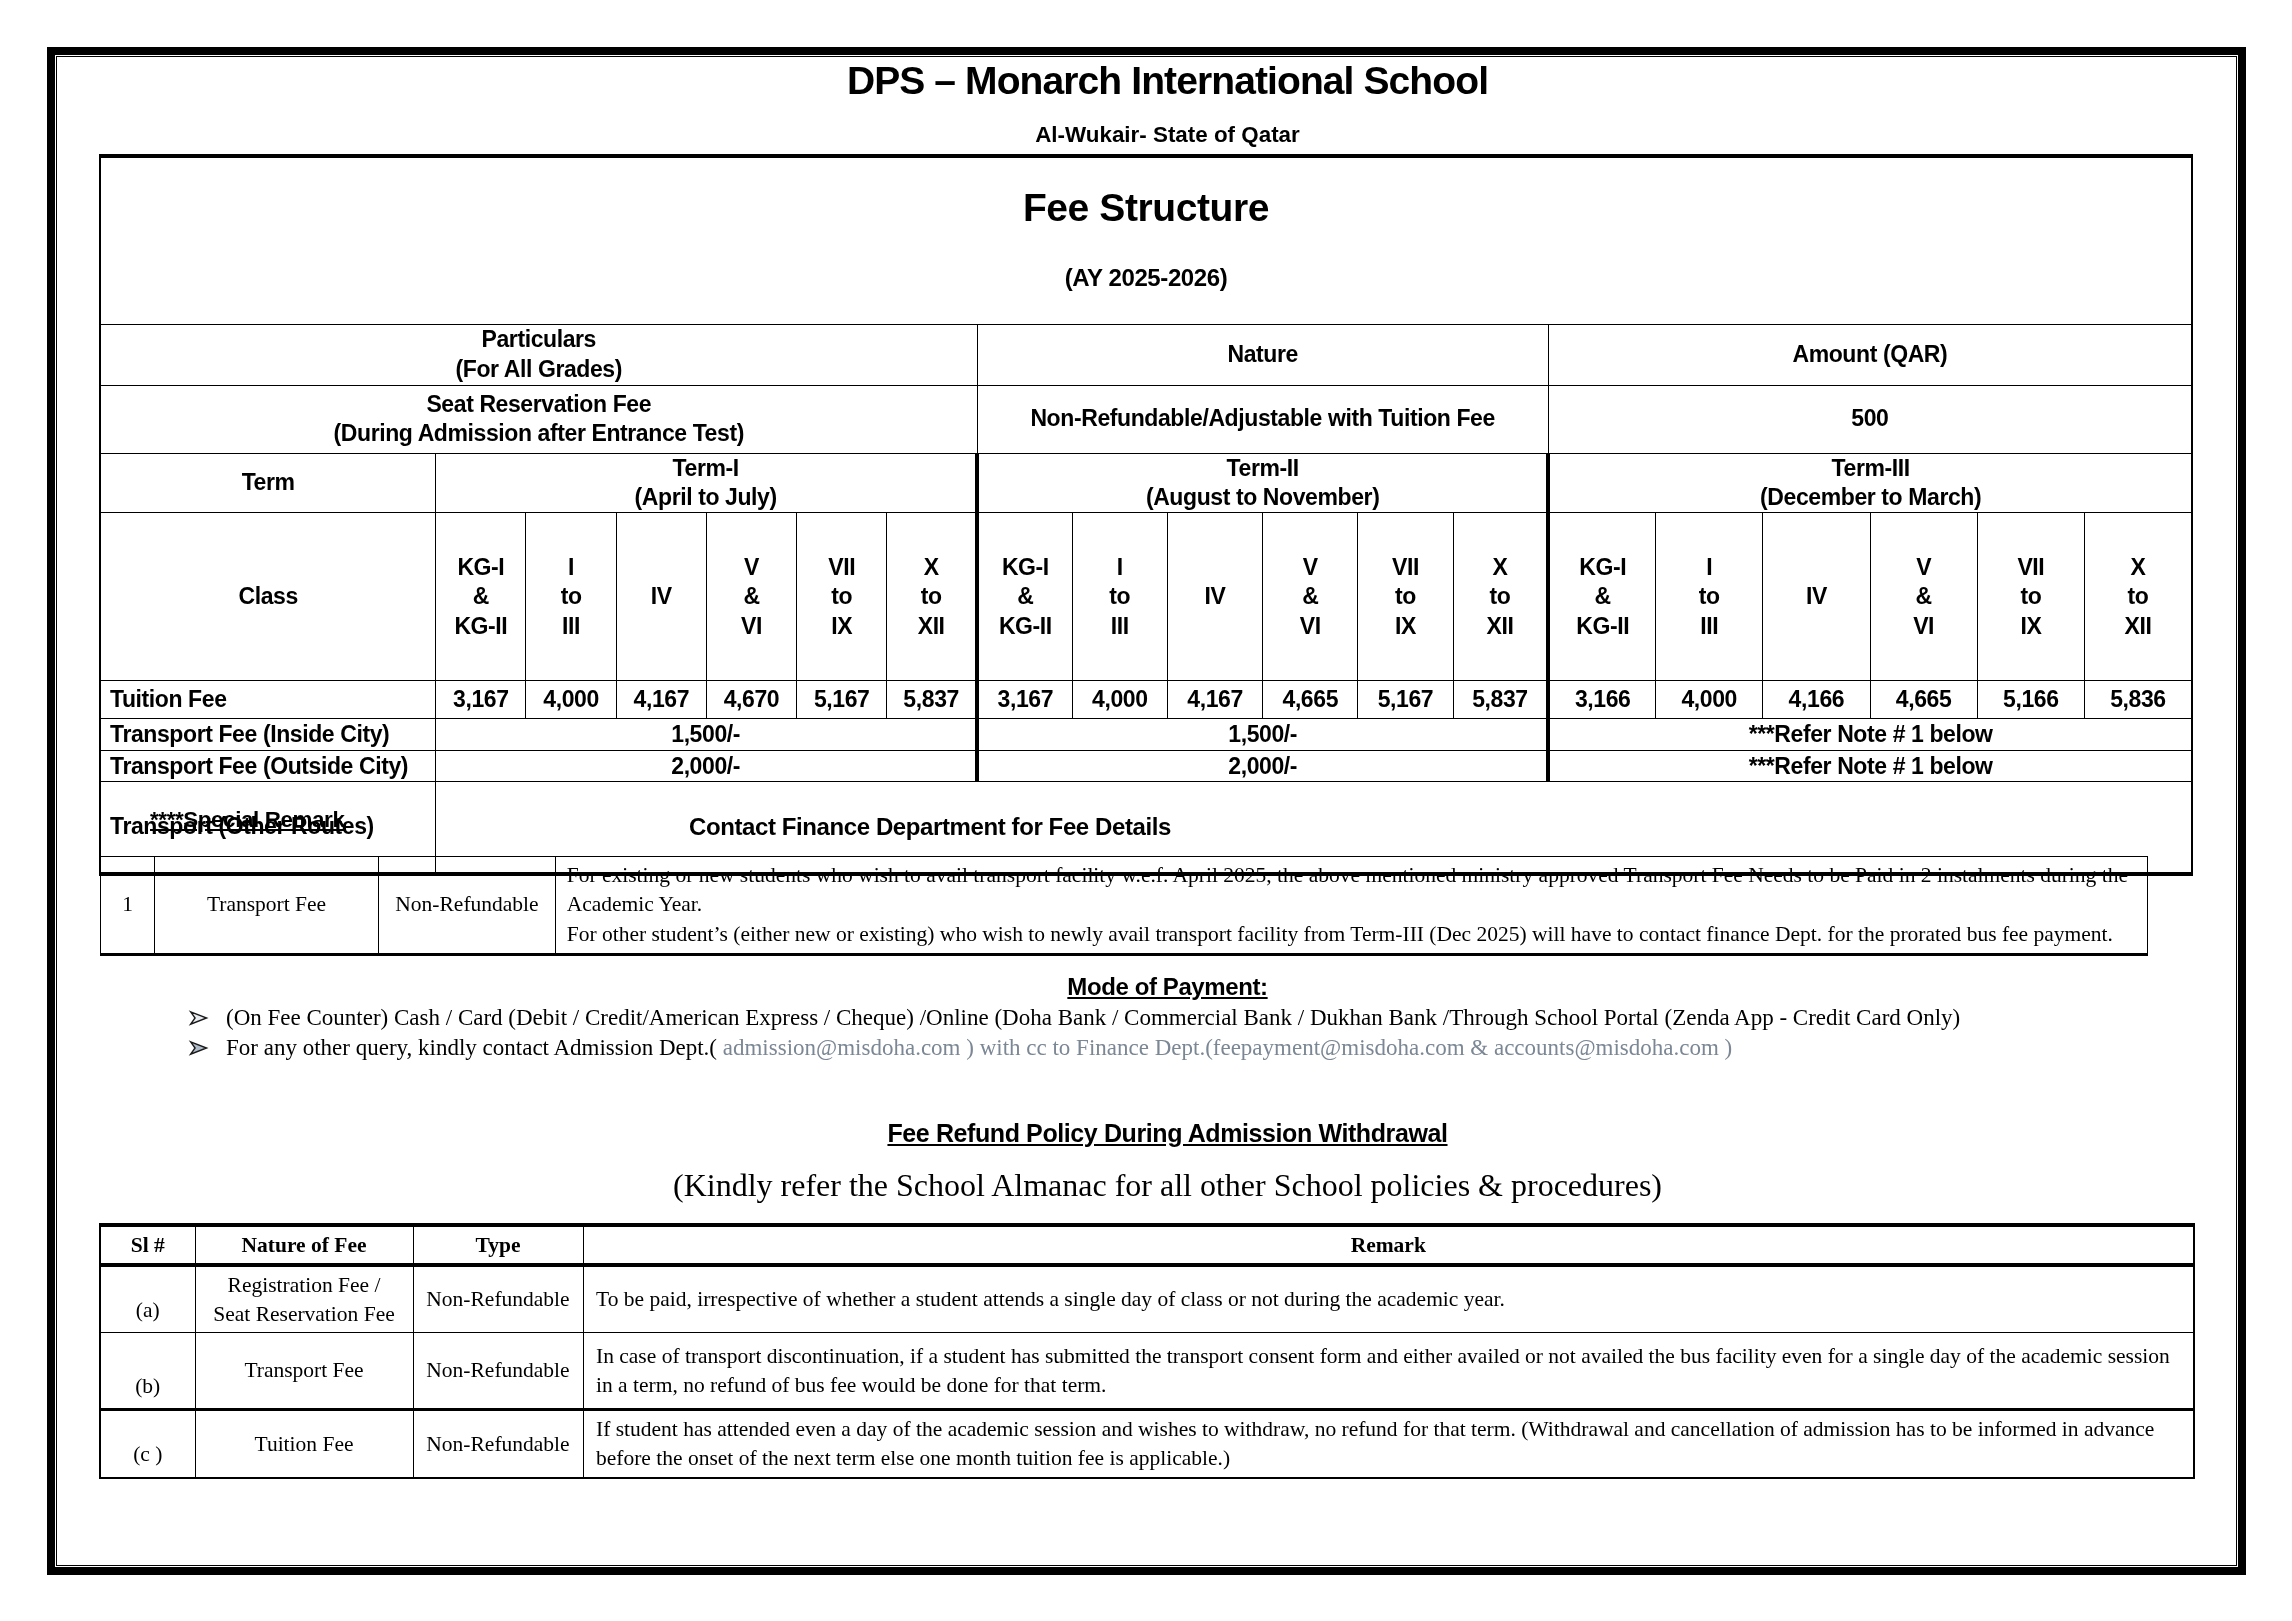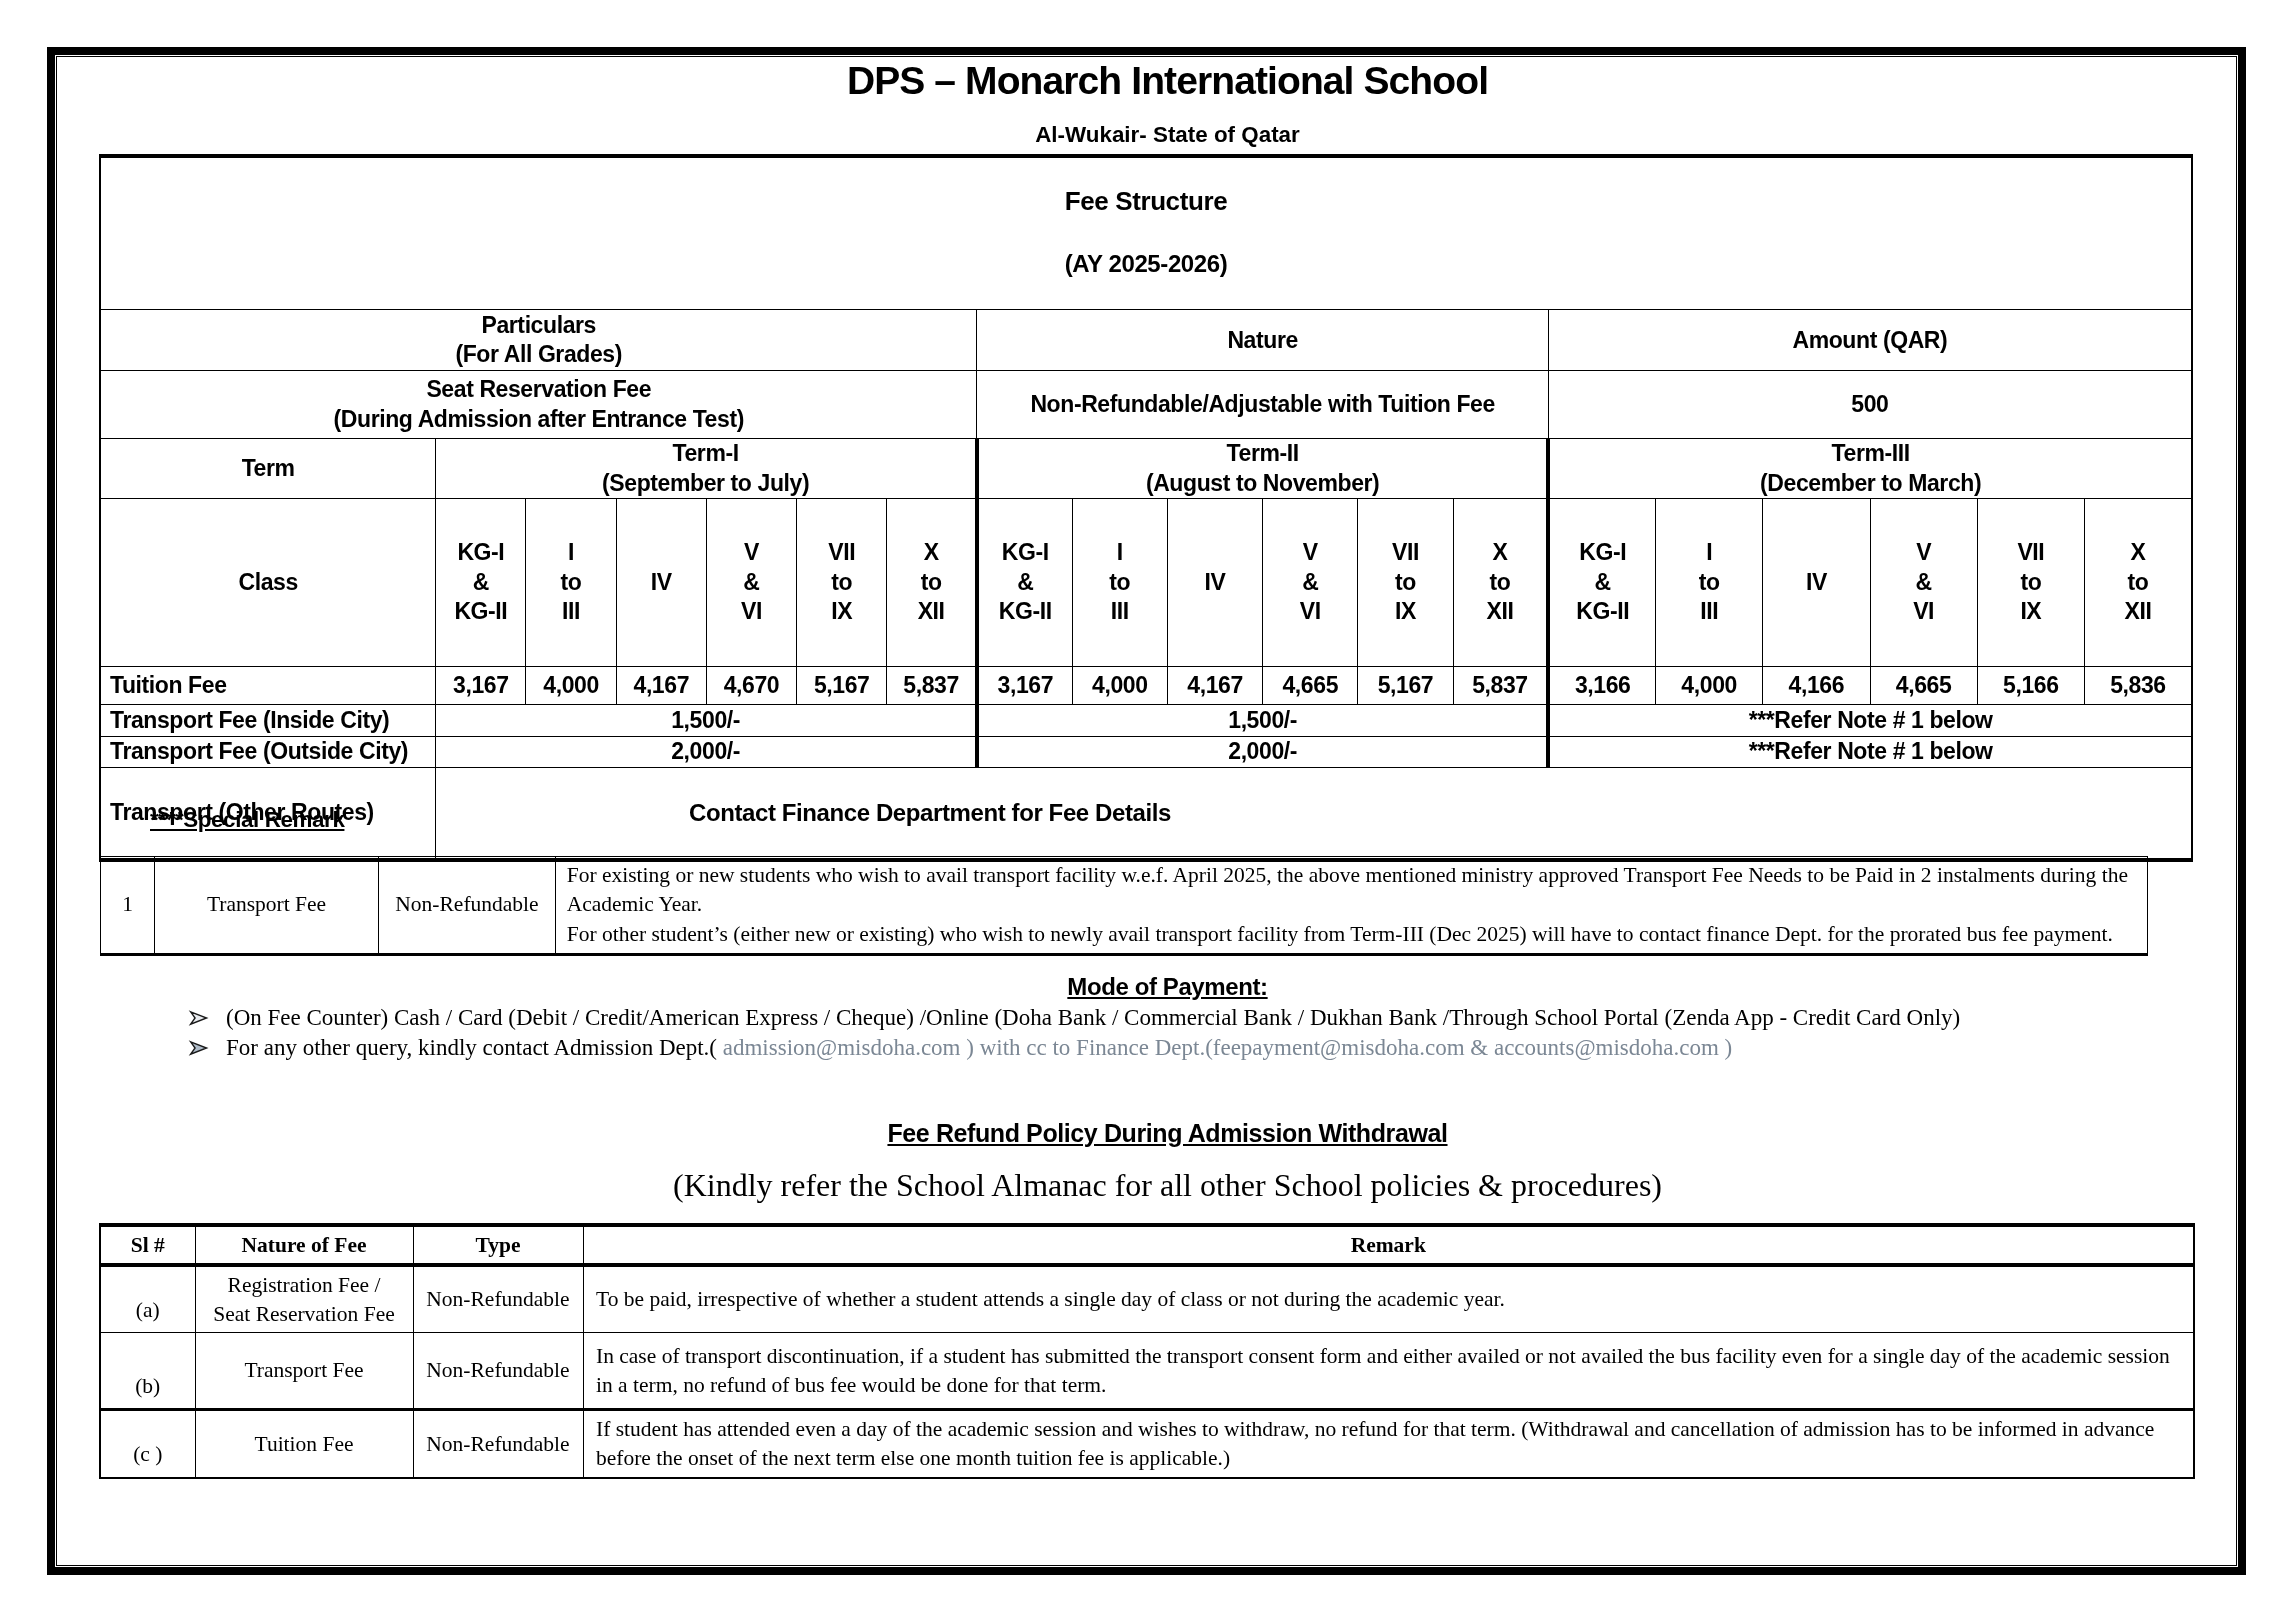--- a/index.html
+++ b/index.html
@@ -17,21 +17,21 @@
   #main-table{position:absolute;left:99px;top:154px;border-collapse:collapse;table-layout:fixed;
               width:2094px;}
   #main-table td{border:1.8px solid #000;padding:0 5.4px;text-align:center;vertical-align:middle;
                  font-weight:bold;font-size:23px;line-height:1.28;white-space:pre-line;
                  letter-spacing:-0.4px;overflow:hidden;}
   #main-table{border:2.7px solid #000;border-top-width:4.5px;border-bottom-width:4.5px;}
   tr.hb td{border-bottom-width:4.5px;}             
   td.vt{border-left-width:4.5px !important;}       
   tr.class-row td{border-left-width:0.9px;border-right-width:0.9px;}
   tr.class-row td.lblc{border-left-width:1.8px;border-right-width:1.8px;}
-  .fs-title{font-size:26px;line-height:1.1;}
+  .fs-title{font-size:39px;line-height:1.1;}
   .fs-year{font-size:24px;margin-top:3.6px;}
   .num{font-size:25px;letter-spacing:-0.4px;}
   .row-label{text-align:left !important;padding-left:9px !important;}
   .amt{font-size:24px;}
   .other-routes-val{width:56%;text-align:center;font-size:24px;}
 
   
   #special-heading{position:absolute;left:150px;top:807px;font-size:22.4px;font-weight:bold;
                    text-decoration:underline;letter-spacing:-0.4px;}
   #special-table{position:absolute;left:100px;top:856px;width:2047px;border-collapse:collapse;
@@ -104,21 +104,21 @@
     </tr>
     <tr class="r4 hb">
       <td colspan="7">Seat Reservation Fee
 (During Admission after Entrance Test)</td>
       <td colspan="6">Non-Refundable/Adjustable with Tuition Fee</td>
       <td colspan="6" class="amt">500</td>
     </tr>
     <tr class="r5 hb">
       <td>Term</td>
       <td colspan="6">Term-I
-(September to July)</td>
+(April to July)</td>
       <td colspan="6" class="vt">Term-II
 (August to November)</td>
       <td colspan="6" class="vt">Term-III
 (December to March)</td>
     </tr>
     <tr class="r6 hb class-row">
       <td class="lblc">Class</td>
       <td>KG-I
 &amp;
 KG-II</td>

